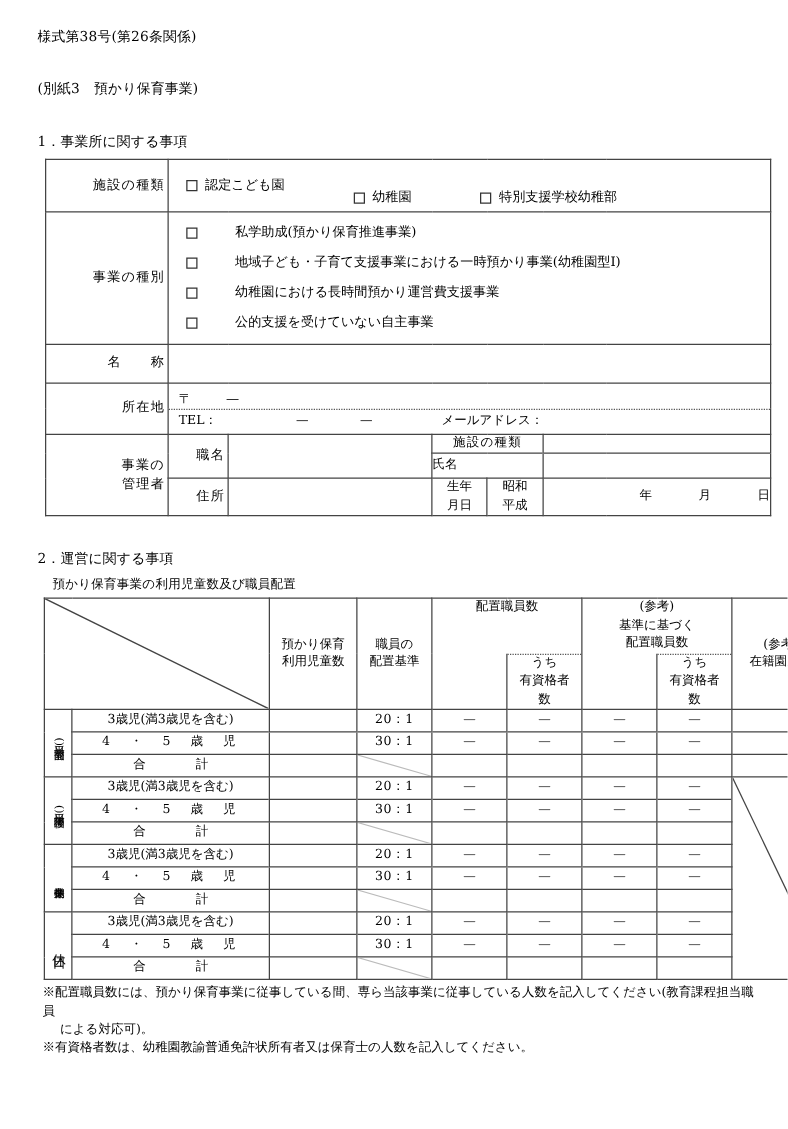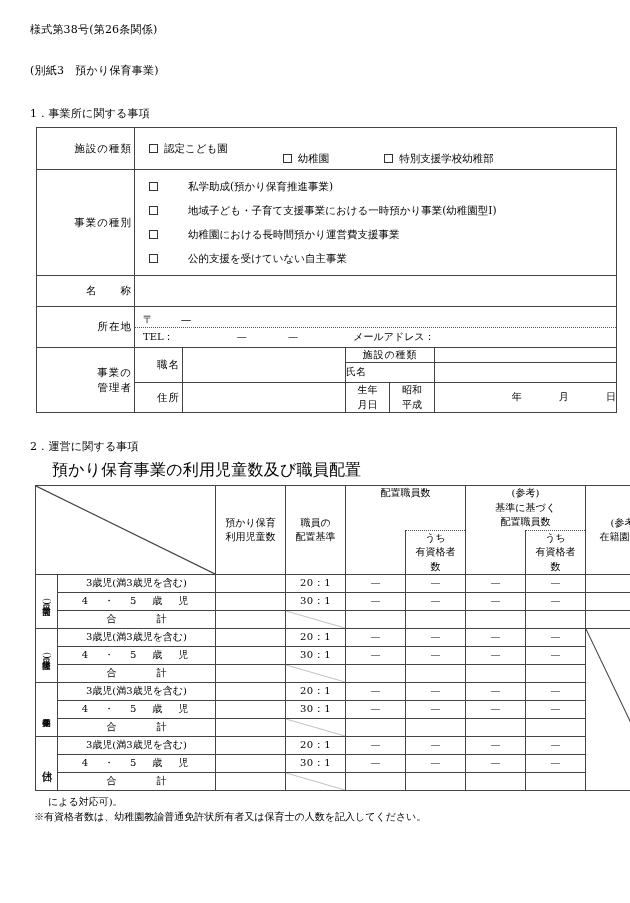--- a/index.html
+++ b/index.html
@@ -32,22 +32,22 @@
     font-size: 11px;
     margin: 0 0 28px 0;
     letter-spacing: 0.2px;
   }
   .section-head {
     font-size: 11px;
     margin: 0 0 6px 0;
     letter-spacing: 0.2px;
   }
   .section-sub {
-    font-size: 16px;
-    margin: 4px 0 4px 22px;
+    font-size: 10px;
+    margin: 4px 0 4px 12px;
     letter-spacing: 0.2px;
   }
 
   
   table.grid {
     border-collapse: collapse;
     table-layout: fixed;
     border: 1px solid #333;
     background: #fff;
   }
@@ -545,17 +545,18 @@
       </td>
       <td></td>
       <td class="dotted-l"></td>
       <td></td>
       <td class="dotted-l"></td>
     </tr>
   </tbody>
     </table>
 
   <div class="notes">
+    <p>※配置職員数には、預かり保育事業に従事している間、専ら当該事業に従事している人数を記入してください(教育課程担当職員</p>
     <p class="indent">による対応可)。</p>
     <p>※有資格者数は、幼稚園教諭普通免許状所有者又は保育士の人数を記入してください。</p>
   </div>
 
 </div>
 
 </body></html>

